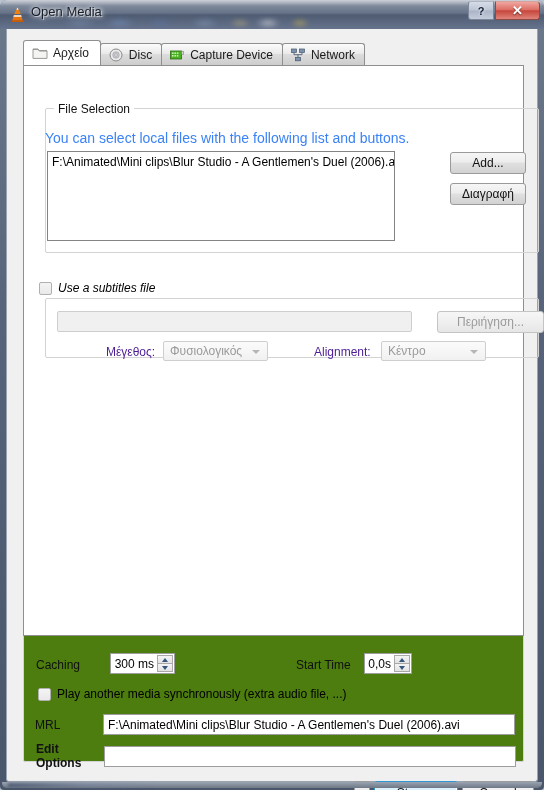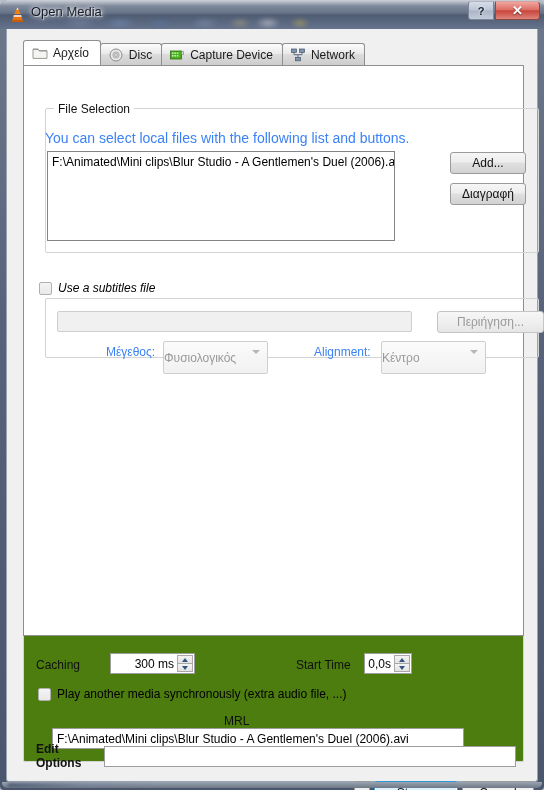--- a/index.html
+++ b/index.html
@@ -229,30 +229,30 @@
   #subs-input {
     position: absolute; left: 11px; top: 12px;
     width: 355px; height: 21px;
     background: #f0f0f0;
     border: 1px solid #cecece;
     border-radius: 2px;
   }
   #btn-browse { position: absolute; left: 375px; top: 12px; width: 107px; height: 22px; margin-left: 16px; }
 
   .sub-label {
-    position: absolute; font-size: 12px; color: #3b82f6; white-space: nowrap;
+    position: absolute; font-size: 12px; color: #4c1d95; white-space: nowrap;
   }
   .combo {
     position: absolute;
-    height: 33px;
+    height: 20px;
     border: 1px solid #cecece;
     border-radius: 2px;
     background: linear-gradient(to bottom, #fbfbfb, #f1f1f1);
     display: flex; align-items: center;
-    padding-left: 0;
+    padding-left: 6px;
     font-size: 12px;
     color: #9a9a9a;
   }
   .combo .arrow {
     position: absolute; right: 7px; top: 8px;
     width: 0; height: 0;
     border-left: 4px solid transparent;
     border-right: 4px solid transparent;
     border-top: 4px solid #b6b6b6;
   }
@@ -303,37 +303,37 @@
   .spin .sbtn .tri {
     position: absolute; left: 50%; top: 50%;
     width: 0; height: 0;
     border-left: 3px solid transparent;
     border-right: 3px solid transparent;
     transform: translate(-50%, -50%);
   }
   .spin .sbtn.up .tri { border-bottom: 4px solid #33557f; }
   .spin .sbtn.dn .tri { border-top: 4px solid #33557f; }
 
-  #spin-caching { left: 86px;  top: 18px; width: 85px; }
+  #spin-caching { left: 86px;  top: 18px; width: 65px; }
   #spin-start   { left: 340px; top: 18px; width: 48px; }
 
   #sync-check { position: absolute; left: 14px; top: 52px; display: flex; align-items: center; }
 
   .frow { position: absolute; display: flex; align-items: center; }
   .frow .flabel { width: 68px; font-size: 12px; color: #111; }
   .tinput {
     height: 21px;
     background: #fff;
     border: 1px solid #9d9d9d;
     padding: 0 4px;
     display: flex; align-items: center;
     font-size: 12px; color: #000;
     white-space: nowrap; overflow: hidden;
   }
-  #row-mrl  { left: 28px; top: 79px; flex-direction: column; }
+  #row-mrl  { left: 11px; top: 79px; }
   #row-mrl  .tinput { width: 412px; }
   #row-opts { left: 12px; top: 107px; font-weight: bold; }
   #row-opts .tinput { width: 412px; }
 
   
   #footer {
     position: absolute; left: 0; top: 741px;
     width: 532px; height: 40px;
   }
   #btn-menu {

